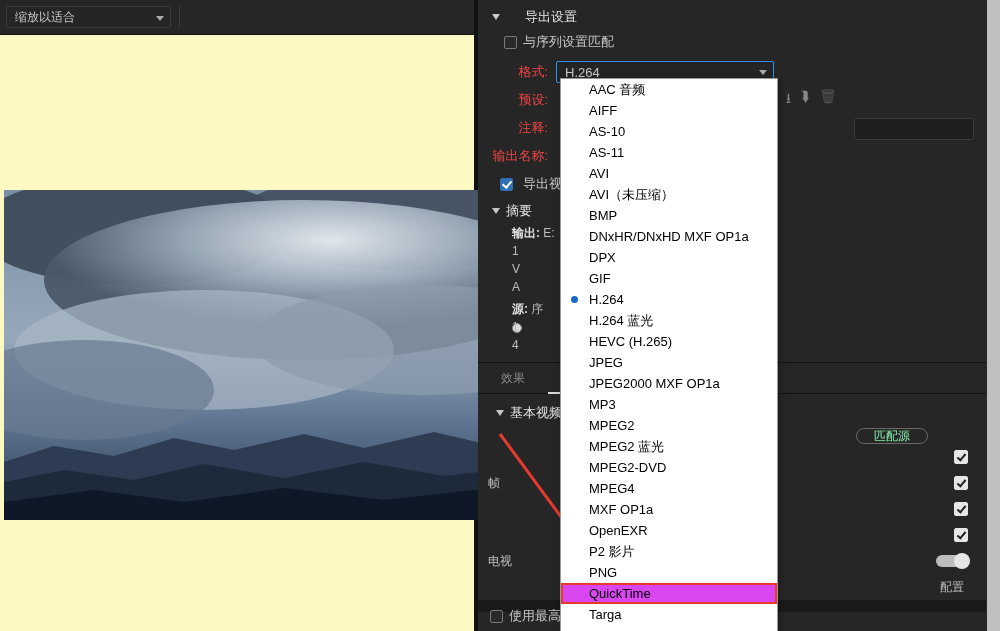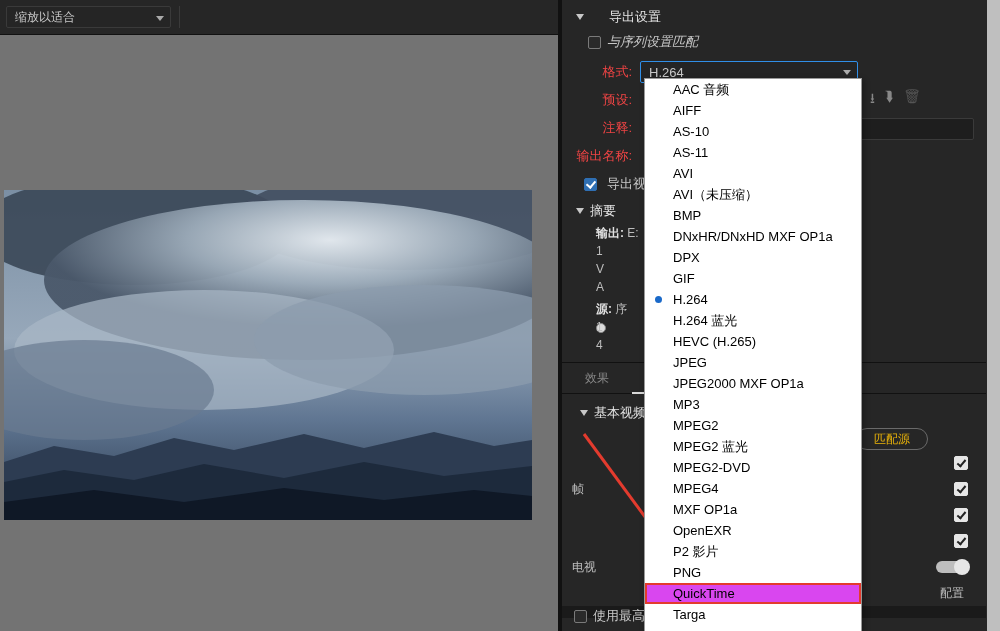--- a/index.html
+++ b/index.html
@@ -1,49 +1,49 @@
 <!DOCTYPE html>
 <html><head>
 <meta charset="utf-8">
 <style>
   html,body{margin:0;padding:0;width:1000px;height:631px;background:#1f1f1f;font-family:"Microsoft YaHei","Segoe UI",Arial,sans-serif;font-size:13px;color:#c8c8c8;overflow:hidden;}
   *{box-sizing:border-box;}
   .app{display:flex;width:1000px;height:631px;}
   
-  .left{width:562px;background:#737373;border-right:4px solid #111;position:relative;}
+  .left{width:478px;background:#fef9c3;border-right:4px solid #111;position:relative;}
   .left-top{height:35px;display:flex;align-items:center;padding:0 6px;background:#262626;border-bottom:1px solid #111;}
   .fit-select{position:relative;width:165px;height:22px;background:#252525;border:1px solid #3a3a3a;border-radius:2px;display:flex;align-items:center;padding:0 8px;color:#c8c8c8;font-size:12px;}
   .fit-select .caret{position:absolute;right:6px;top:9px;width:0;height:0;border-left:4px solid transparent;border-right:4px solid transparent;border-top:5px solid #aaa;}
   .left-top .vsep{width:8px;height:22px;margin-left:8px;border-left:1px solid #3a3a3a;}
   .preview-wrap{margin-top:155px;margin-left:4px;width:528px;height:330px;background:#000;}
   .preview{width:100%;height:100%;}
   .preview svg{display:block;}
   
   .right{flex:1;background:#262626;position:relative;}
   .sect-head{display:flex;align-items:center;height:26px;color:#e3e3e3;font-size:13px;}
   .twist{width:0;height:0;border-left:4px solid transparent;border-right:4px solid transparent;border-top:6px solid #c8c8c8;margin:0 6px 0 14px;}
-  .match-row{display:flex;align-items:center;height:24px;padding-left:26px;color:#c8c8c8;font-style:italic;}
+  .match-row{display:flex;align-items:center;height:24px;padding-left:26px;color:#c8c8c8;}
   .checkbox{width:13px;height:13px;border:1px solid #7a7a7a;border-radius:2px;margin-right:6px;position:relative;background:#2a2a2a;}
   .checkbox.checked{background:#2f6fb3;border-color:#2f6fb3;}
   .checkbox.checked:after{content:"";position:absolute;left:3px;top:0px;width:4px;height:7px;border:solid #fff;border-width:0 2px 2px 0;transform:rotate(40deg);}
   .form-row{display:flex;align-items:center;height:28px;}
   .form-label{width:78px;text-align:right;padding-right:8px;color:#ef4444;}
   .select{position:relative;height:22px;background:#242424;border:1px solid #308fe8;border-radius:2px;display:flex;align-items:center;padding:0 8px;color:#c8c8c8;}
   .select .caret{position:absolute;right:6px;top:8px;width:0;height:0;border-left:4px solid transparent;border-right:4px solid transparent;border-top:5px solid #aaa;}
   .icons-right{display:flex;gap:10px;margin-left:12px;color:#888;}
   .icons-right span{font-size:14px;}
   .icons-right .trash{color:#555;}
   .summary{padding:0 0 0 34px;color:#bdbdbd;font-size:12px;line-height:18px;}
   .summary .lbl{color:#e0e0e0;font-weight:bold;}
   .radio-dot{width:10px;height:10px;border-radius:50%;background:#dcdcdc;border:1px solid #888;display:inline-block;vertical-align:middle;margin-right:6px;}
   .tabs{display:flex;align-items:center;height:32px;border-top:1px solid #111;border-bottom:1px solid #111;margin-top:8px;}
   .tab{padding:0 12px;height:32px;display:flex;align-items:center;color:#888;font-size:12px;margin-left:11px;}
   .tab.active{color:#e6e6e6;border-bottom:2px solid #d8d8d8;}
   .basic-area{padding:6px 18px 0 10px;}
-  .match-btn{width:72px;height:22px;border:1px solid #6a6a6a;border-radius:12px;display:flex;align-items:center;justify-content:center;color:#eab308;font-size:12px;}
+  .match-btn{width:72px;height:16px;border:1px solid #6a6a6a;border-radius:12px;display:flex;align-items:center;justify-content:center;color:#86efac;font-size:12px;}
   .small-check{width:14px;height:14px;border:1px solid #6a6a6a;border-radius:2px;background:#2a2a2a;position:relative;}
   .small-check.checked{background:#e6e6e6;border-color:#e6e6e6;}
   .small-check.checked:after{content:"";position:absolute;left:4px;top:1px;width:3px;height:7px;border:solid #222;border-width:0 2px 2px 0;transform:rotate(40deg);}
   .video-row{display:flex;align-items:center;height:26px;justify-content:flex-end;gap:10px;}
   .video-label{color:#bdbdbd;font-size:12px;width:28px;}
   .bottom-row{position:absolute;left:12px;bottom:4px;display:flex;align-items:center;color:#c8c8c8;height:22px;}
   
   .dropdown{position:absolute;left:82px;top:78px;width:218px;background:#fff;border:1px solid #999;box-shadow:2px 2px 6px rgba(0,0,0,.3);z-index:50;}
   .dropdown .opt{height:21px;display:flex;align-items:center;padding:0 6px 0 28px;font-size:13px;color:#000;position:relative;}
   .dropdown .opt .dot{position:absolute;left:10px;top:7px;width:7px;height:7px;border-radius:50%;background:#1a69c9;}

